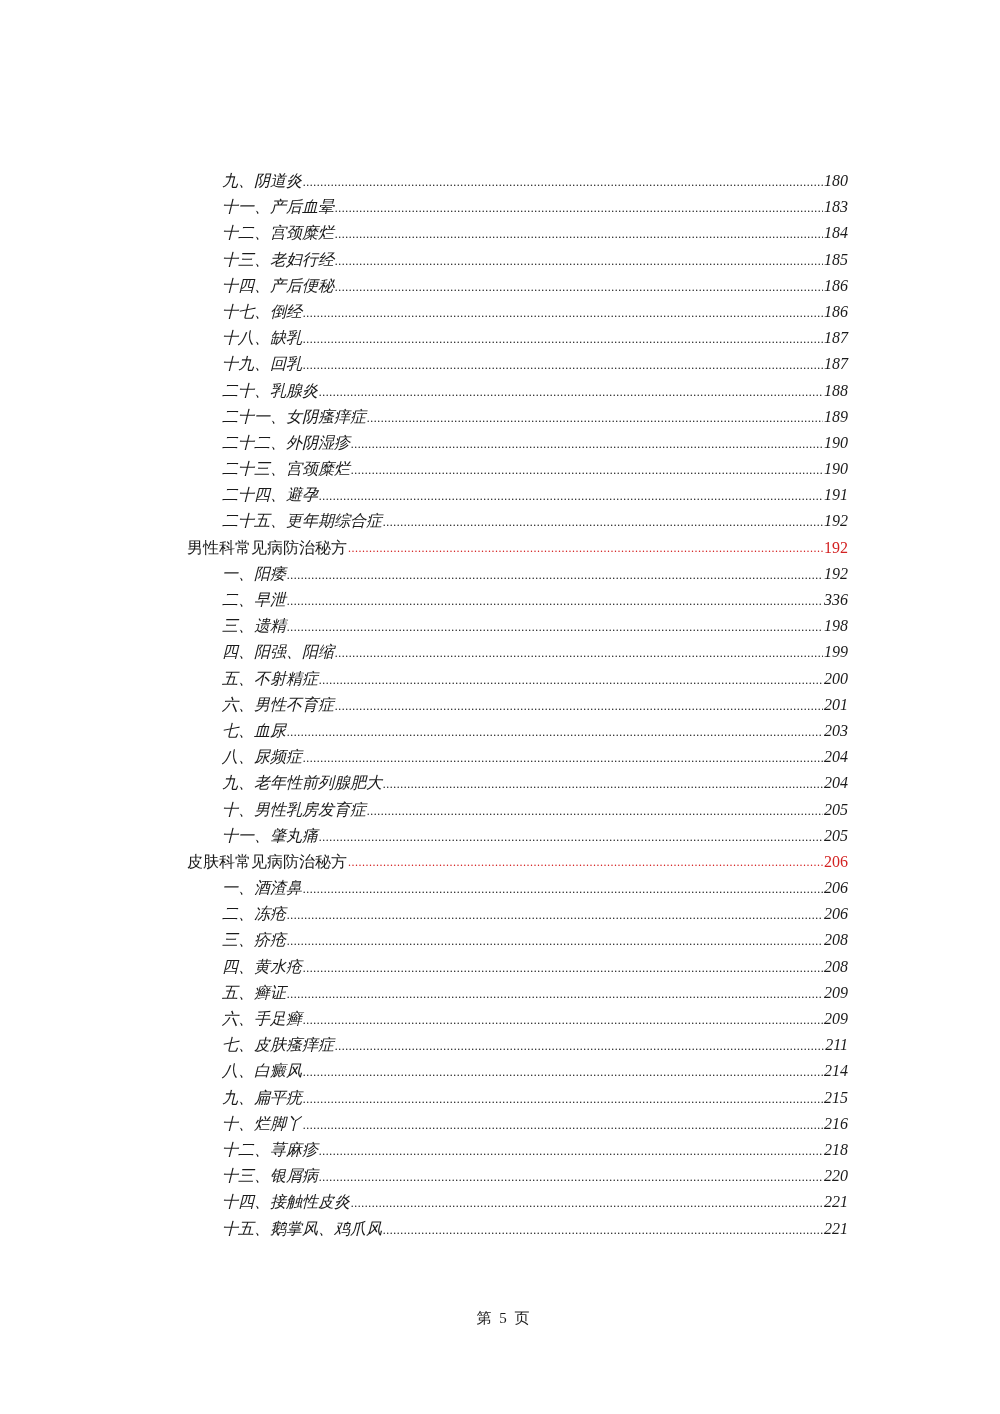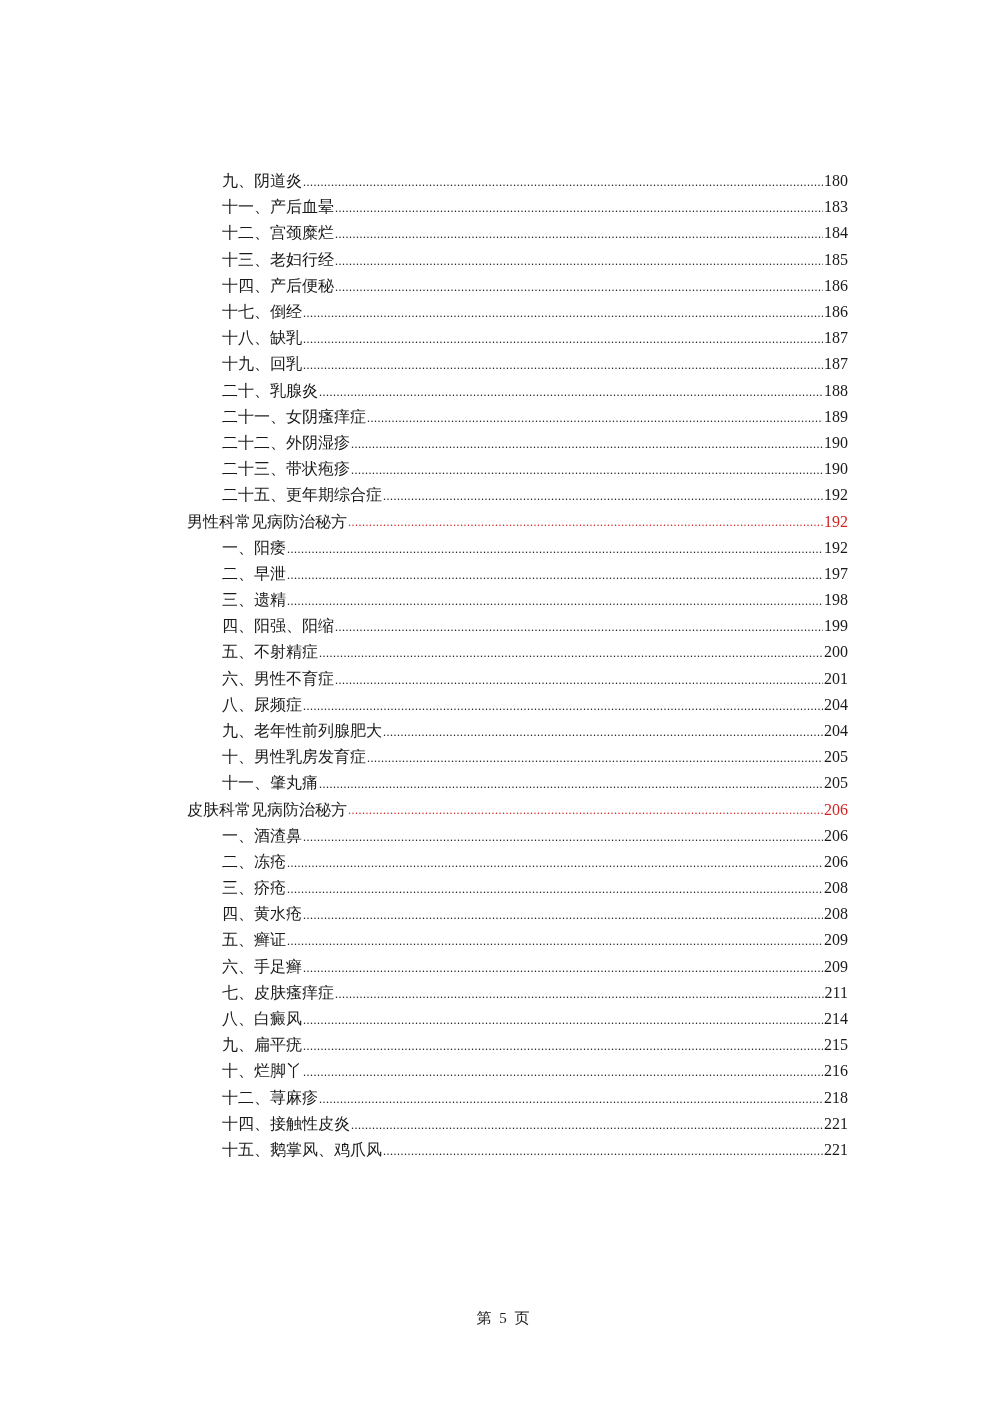--- a/index.html
+++ b/index.html
@@ -1,20 +1,20 @@
 <!DOCTYPE html>
 <html><head>
   <meta charset="utf-8">
   <style>
     html, body { margin: 0; padding: 0; background: #ffffff; }
     body { width: 1000px; height: 1414px; position: relative; overflow: hidden;
       font-family: "Liberation Serif", "DejaVu Serif", serif; color: #1a1a1a; }
     .toc { position: absolute; left: 187px; top: 168px; width: 661px; }
     .row { display: flex; align-items: baseline; height: 26.19px; font-size: 16px; line-height: 26px; white-space: nowrap; }
-    .row.sub { padding-left: 35px; }
+    .row.sub { padding-left: 35px; font-style: italic; }
     .row .label { flex: 0 0 auto; }
     .row .dots { flex: 1 1 auto; overflow: hidden; margin: 0 1px; letter-spacing: 0.5px; font-size: 12px; }
     .row .dots::after { content: "......................................................................................................................................................................................................................"; }
     .row .page { flex: 0 0 auto; font-size: 16px; }
     .row.section { color: #1a1a1a; align-items: flex-end; }
     .row.section .dots, .row.section .page { color: #d32222; }
     .footer { position: absolute; top: 1309px; left: 9px; width: 988px; text-align: center; font-size: 15px; word-spacing: 4px; }
   </style>
 </head>
 <body>
@@ -69,63 +69,73 @@
       <span class="label">二十一、女阴瘙痒症</span>
       <span class="dots"></span>
       <span class="page">189</span>
     </div>
     <div class="row sub">
       <span class="label">二十二、外阴湿疹</span>
       <span class="dots"></span>
       <span class="page">190</span>
     </div>
     <div class="row sub">
-      <span class="label">二十三、带状疱疹</span>
+      <span class="label">二十三、宫颈糜烂</span>
       <span class="dots"></span>
       <span class="page">190</span>
+    </div>
+    <div class="row sub">
+      <span class="label">二十四、避孕</span>
+      <span class="dots"></span>
+      <span class="page">191</span>
     </div>
     <div class="row sub">
       <span class="label">二十五、更年期综合症</span>
       <span class="dots"></span>
       <span class="page">192</span>
     </div>
     <div class="row section">
       <span class="label">男性科常见病防治秘方</span>
       <span class="dots"></span>
       <span class="page">192</span>
     </div>
     <div class="row sub">
       <span class="label">一、阳痿</span>
       <span class="dots"></span>
       <span class="page">192</span>
     </div>
     <div class="row sub">
       <span class="label">二、早泄</span>
       <span class="dots"></span>
-      <span class="page">197</span>
+      <span class="page">336</span>
     </div>
     <div class="row sub">
       <span class="label">三、遗精</span>
       <span class="dots"></span>
       <span class="page">198</span>
     </div>
     <div class="row sub">
       <span class="label">四、阳强、阳缩</span>
       <span class="dots"></span>
       <span class="page">199</span>
     </div>
     <div class="row sub">
       <span class="label">五、不射精症</span>
       <span class="dots"></span>
       <span class="page">200</span>
     </div>
     <div class="row sub">
       <span class="label">六、男性不育症</span>
       <span class="dots"></span>
       <span class="page">201</span>
+    </div>
+    <div class="row sub">
+      <span class="label">七、血尿</span>
+      <span class="dots"></span>
+      <span class="page">203</span>
     </div>
     <div class="row sub">
       <span class="label">八、尿频症</span>
       <span class="dots"></span>
       <span class="page">204</span>
     </div>
     <div class="row sub">
       <span class="label">九、老年性前列腺肥大</span>
       <span class="dots"></span>
       <span class="page">204</span>
@@ -192,20 +202,25 @@
     </div>
     <div class="row sub">
       <span class="label">十、烂脚丫</span>
       <span class="dots"></span>
       <span class="page">216</span>
     </div>
     <div class="row sub">
       <span class="label">十二、荨麻疹</span>
       <span class="dots"></span>
       <span class="page">218</span>
+    </div>
+    <div class="row sub">
+      <span class="label">十三、银屑病</span>
+      <span class="dots"></span>
+      <span class="page">220</span>
     </div>
     <div class="row sub">
       <span class="label">十四、接触性皮炎</span>
       <span class="dots"></span>
       <span class="page">221</span>
     </div>
     <div class="row sub">
       <span class="label">十五、鹅掌风、鸡爪风</span>
       <span class="dots"></span>
       <span class="page">221</span>

